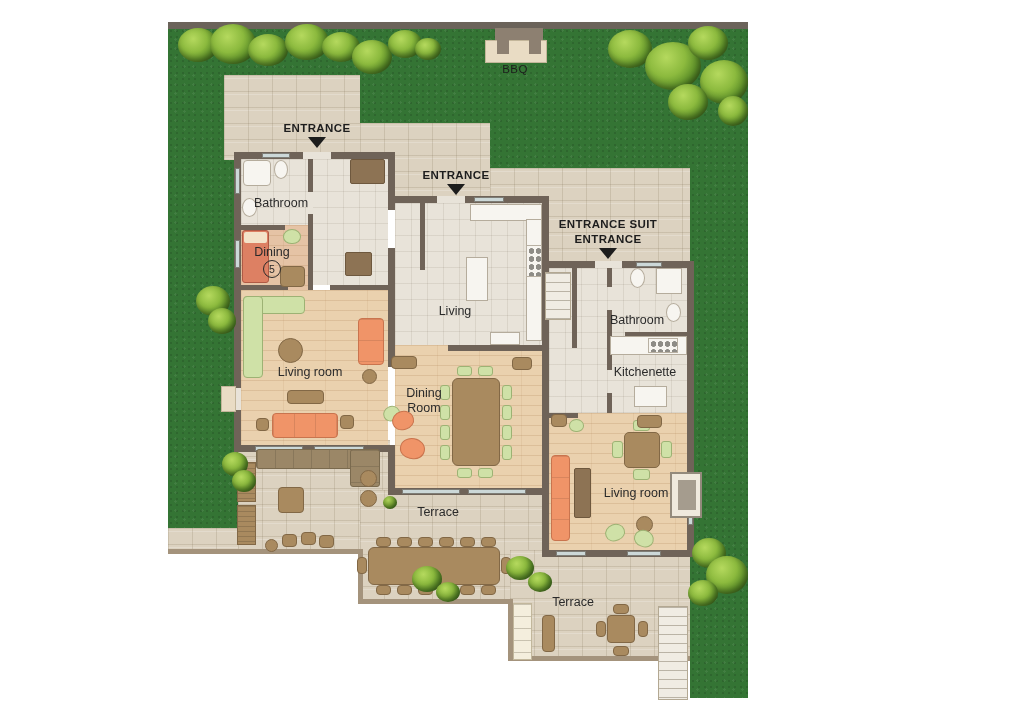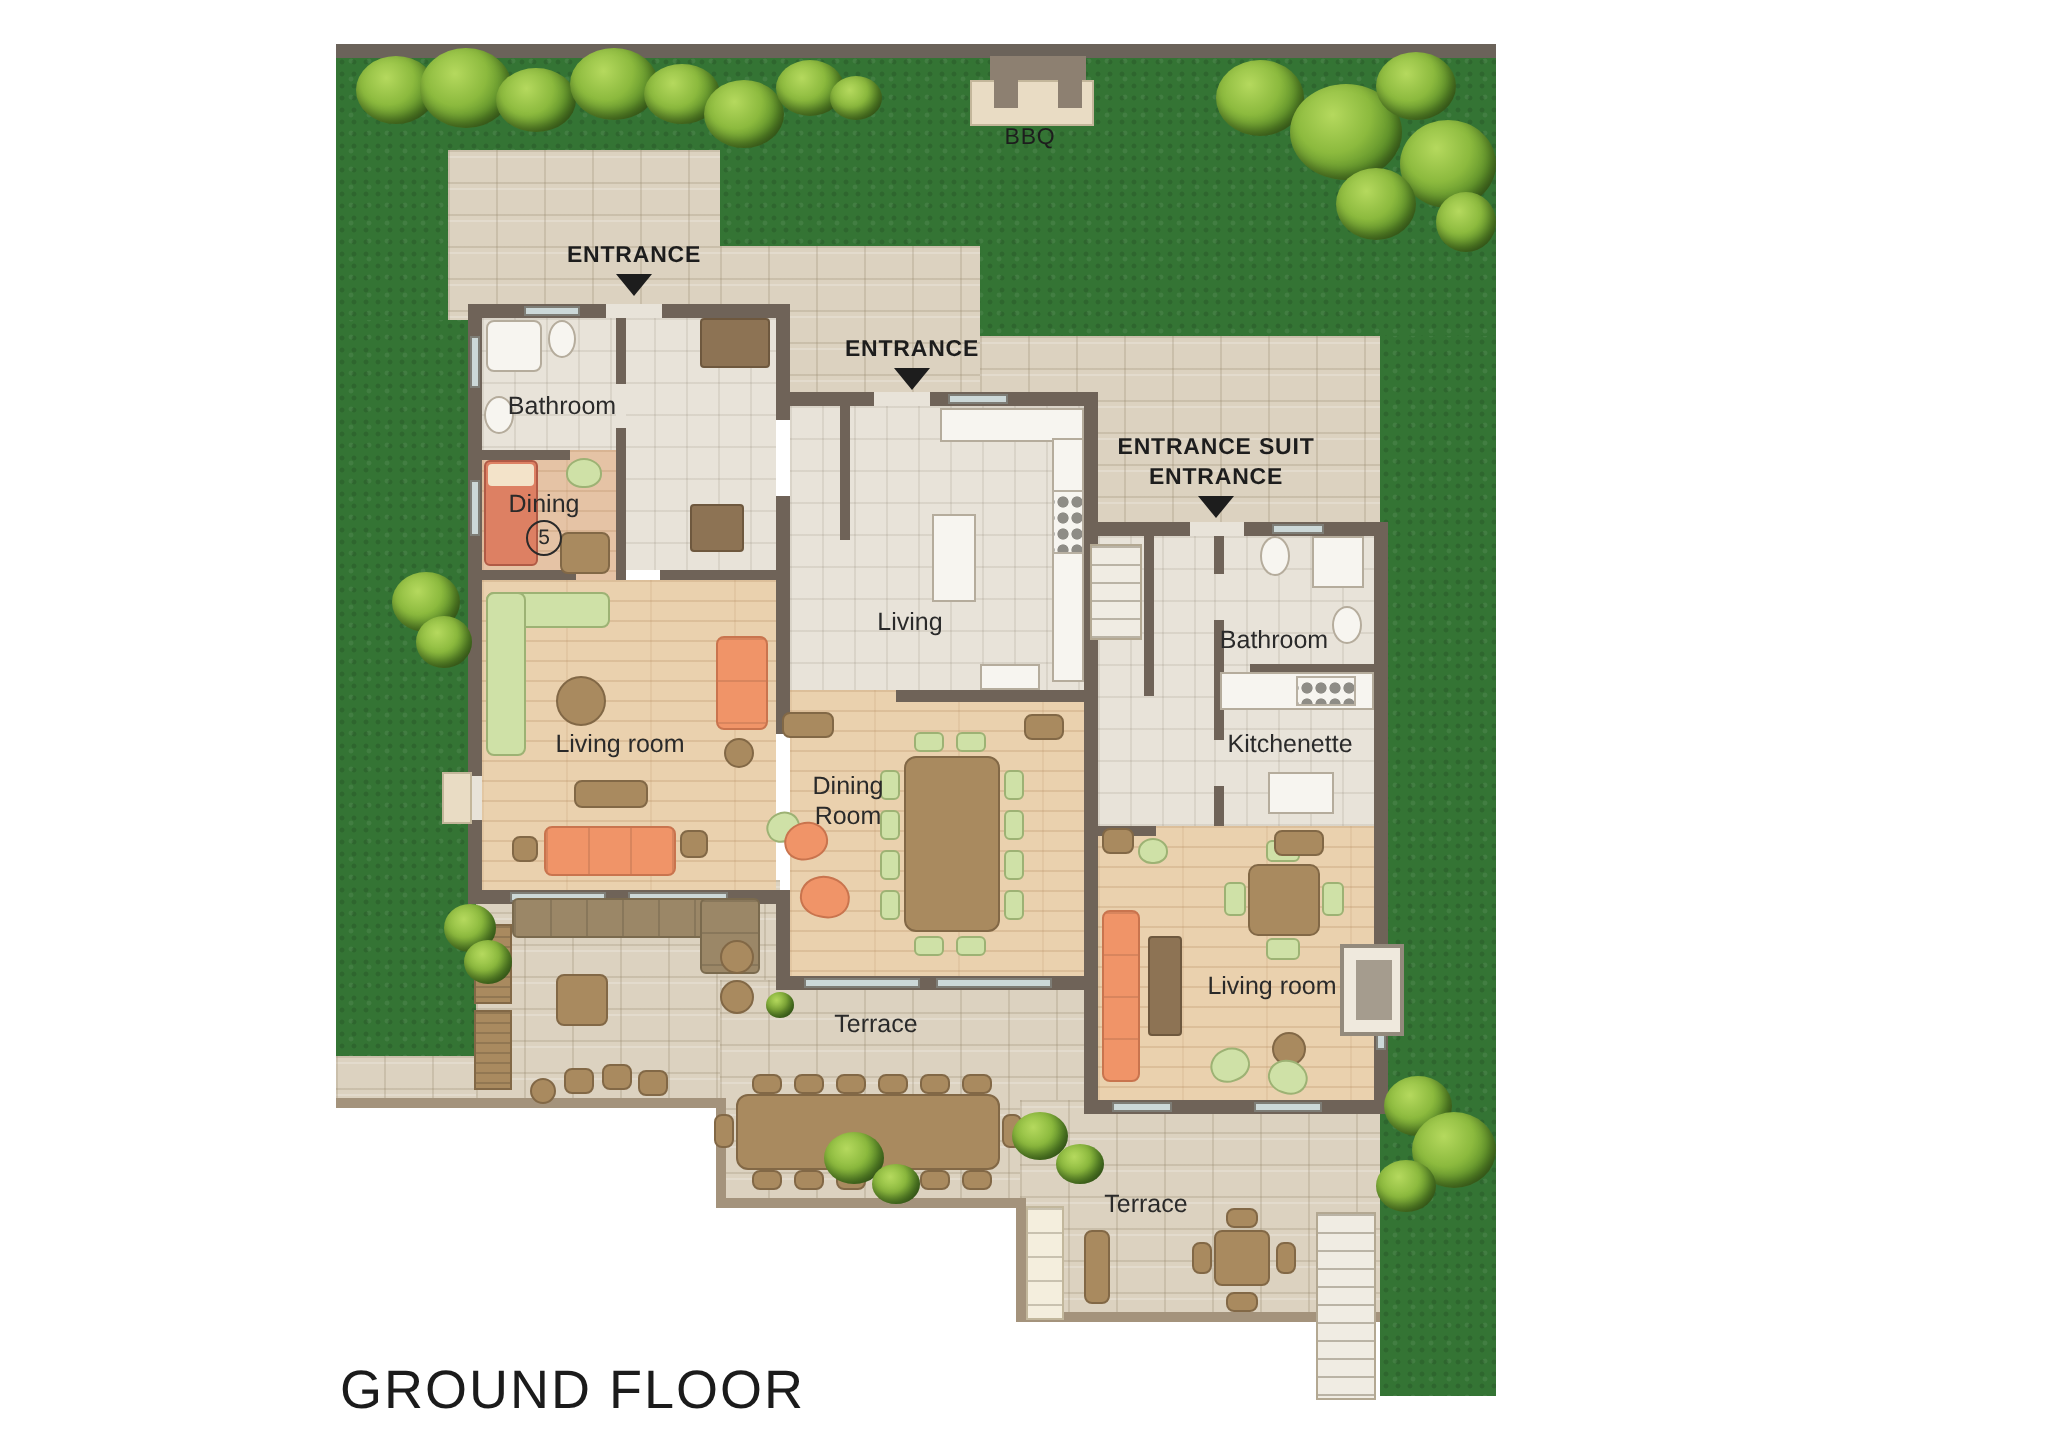--- a/index.html
+++ b/index.html
@@ -308,14 +308,13 @@
   <div class="lbl" style="left:455px;top:311px">Living</div>
   <div class="lbl" style="left:310px;top:372px">Living room</div>
   <div class="lbl" style="left:424px;top:393px">Dining</div>
   <div class="lbl" style="left:424px;top:408px">Room</div>
   <div class="lbl" style="left:637px;top:320px">Bathroom</div>
   <div class="lbl" style="left:645px;top:372px">Kitchenette</div>
   <div class="lbl" style="left:636px;top:493px">Living room</div>
   <div class="lbl" style="left:438px;top:512px">Terrace</div>
   <div class="lbl" style="left:573px;top:602px">Terrace</div>
 
-  <div class="title" style="left:170px;top:680px">GROUND FLOOR</div>
 </div>
 
 </body></html>

